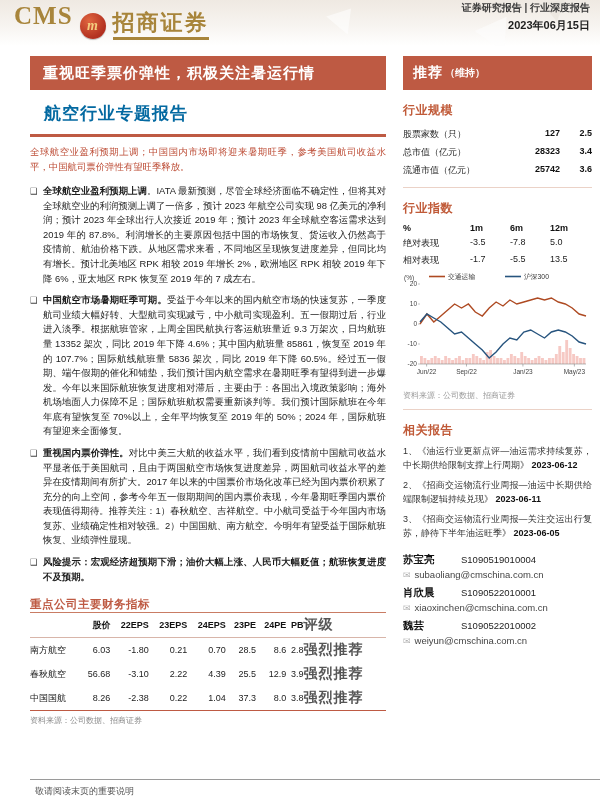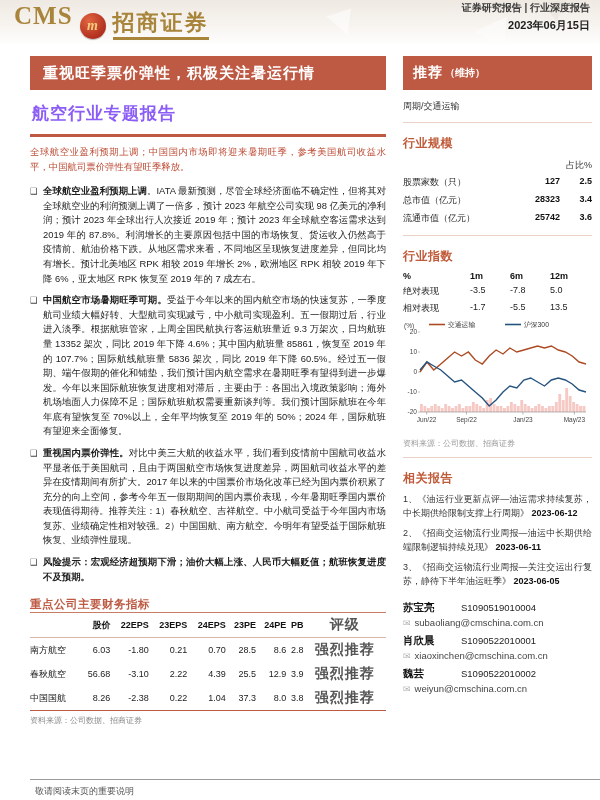--- a/index.html
+++ b/index.html
@@ -20,35 +20,35 @@
   .header-right{position:absolute;right:10px;top:0;text-align:right;}
   .hr1{font-size:10px;font-weight:bold;color:#3b3b3b;margin-top:1px;}
   .hr2{font-size:11px;font-weight:bold;color:#1d1d1d;margin-top:3px;}
 
   
   .main{position:absolute;top:56px;left:30px;width:356px;}
   .side{position:absolute;top:56px;left:403px;width:189px;}
 
   
   .banner{background:#BE5A43;color:#fff;height:34px;display:flex;align-items:center;padding:0 13px;font-size:15px;font-weight:bold;letter-spacing:1px;}
-  .subtitle{color:#8b5cf6;font-size:17px;font-weight:bold;margin:12px 0 9px 2px;letter-spacing:1px;}
+  .subtitle{color:#0369a1;font-size:17px;font-weight:bold;margin:12px 0 9px 14px;letter-spacing:1px;}
   .title-rule{border:none;border-top:3px solid #BE5A43;margin:0 0 8px 0;}
   .intro{color:#BC4A33;font-weight:normal;font-size:9.4px;line-height:1.55;text-align:justify;margin-bottom:10px;}
   .bullet{position:relative;padding-left:13px;font-size:9.4px;line-height:1.55;text-align:justify;margin-bottom:7px;color:#1c1c1c;}
   .marker{position:absolute;left:0;top:1px;font-size:8.5px;color:#444;}
   .lead{font-weight:bold;}
 
   .companies{margin-top:13px;}
   .companies-title{color:#BE5A43;font-size:11.5px;font-weight:bold;letter-spacing:.5px;}
   table.fin{width:100%;border-collapse:collapse;font-size:9px;border-top:1.5px solid #C97C64;}
   .fin th{font-weight:bold;padding:3px 0;border-bottom:1px solid #d8b5a9;color:#111;}
   .fin td{padding:3px 0;color:#222;}
   .fin .num{text-align:right;}
   .fin .name{text-align:left;}
-  .fin .rating{text-align:center;color:#555;margin-top:48px;}
+  .fin .rating{text-align:left;color:#555;margin-top:48px;}
   .fin tbody tr:last-child td{border-bottom:1.5px solid #BE5A43;}
   .source{color:#8a8a8a;font-size:8px;margin-top:4px;}
 
   
   .side-banner{background:#BE5A43;color:#fff;height:34px;display:flex;align-items:center;padding:0 10px;}
   .rating{font-size:14px;font-weight:bold;letter-spacing:1px;}
   .rating-status{font-size:10px;font-weight:bold;margin-left:2px;}
   .sector{font-size:9px;color:#333;padding:10px 0 9px;border-bottom:1px solid #EBD2C7;}
   .sec-title{color:#C05A38;font-size:12px;font-weight:bold;margin:12px 0 6px;letter-spacing:.5px;}
   .sec-divide{border-bottom:1px solid #EBD2C7;margin-top:8px;}
@@ -159,24 +159,22 @@
         </table>
       <div class="source">资料来源：公司数据、招商证券</div>
     </div>
   </div>
 
   <div class="side">
     <div class="side-banner">
       <span class="rating">推荐</span>
       <span class="rating-status">（维持）</span>
     </div>
-    <div class="sector">周期/交通运输</div>
 
     <div class="sec-title">行业规模</div>
-    <div class="scale-head">占比%</div>
     <div id="scale-rows">
         <div class="scale-row">
           <span class="scale-label">股票家数（只）</span>
           <span class="scale-val">127</span>
           <span class="scale-pct">2.5</span>
         </div>
         <div class="scale-row">
           <span class="scale-label">总市值（亿元）</span>
           <span class="scale-val">28323</span>
           <span class="scale-pct">3.4</span>

